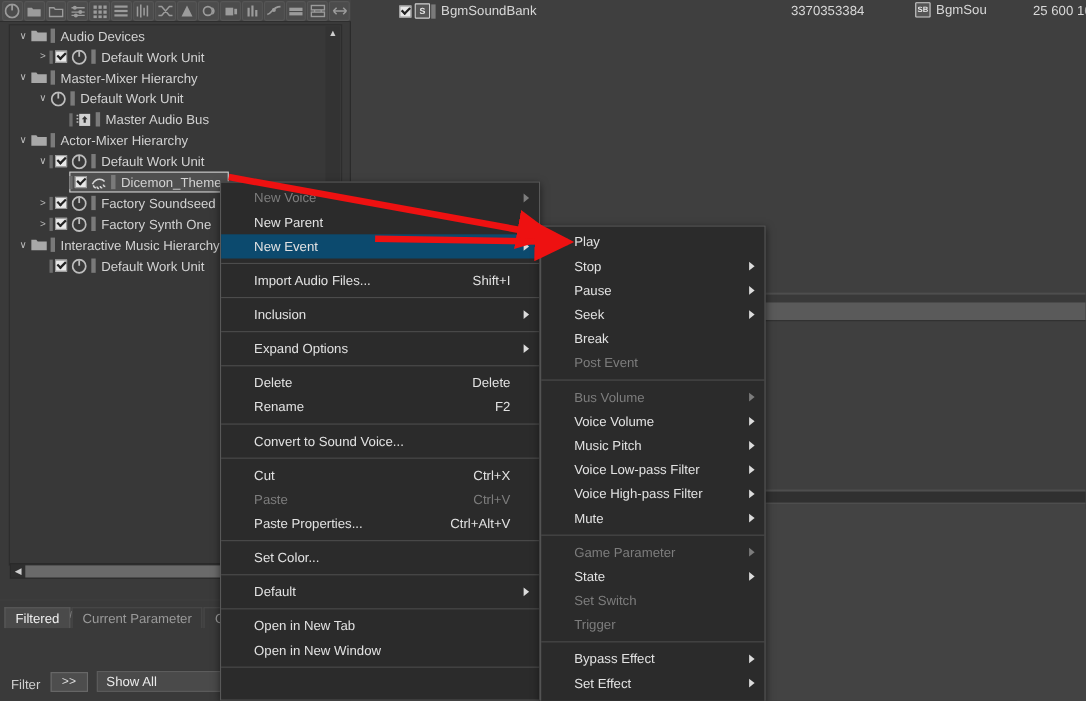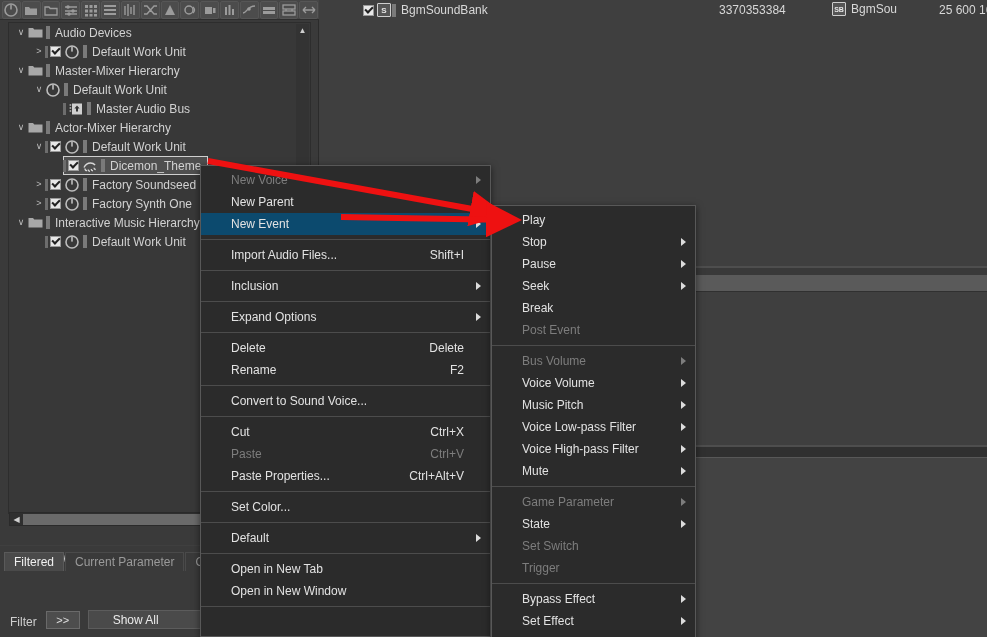--- a/index.html
+++ b/index.html
@@ -77,21 +77,21 @@
   }
   .ev-tab.active{background:#4a4a4a;color:#f0f0f0;border-color:#5a5a5a;}
   #ev-filterrow{position:absolute;left:0;top:607px;width:319px;height:22px;display:flex;align-items:flex-end;}
   #flabel{margin-left:10px;font-size:12px;color:#cfcfcf;}
   #fbtn{
     margin-left:9px;width:34px;height:18px;background:#4d4d4d;border:1px solid #6a6a6a;
     display:flex;align-items:center;justify-content:center;font-size:11px;color:#e0e0e0;box-sizing:border-box;
   }
   #fcombo{
     margin-left:8px;width:170px;height:19px;background:#4a4a4a;border:1px solid #5c5c5c;
-    display:flex;align-items:center;padding-left:24px;font-size:12px;color:#eaeaea;box-sizing:border-box;
+    display:flex;align-items:center;padding-left:8px;font-size:12px;color:#eaeaea;box-sizing:border-box;
   }
   
   #rightpane{position:absolute;left:320px;top:0;width:667px;height:637px;background:#3f3f3f;}
   #bankrow{position:absolute;left:0;top:0;width:667px;height:20px;display:flex;align-items:center;}
   #bank-check{margin-left:43px;}
   .sb-ic{
     width:14px;height:14px;border:1px solid #cfcfcf;border-radius:1px;background:#555;
     color:#e6e6e6;font-size:8px;font-weight:bold;display:flex;align-items:center;justify-content:center;
     flex:0 0 14px;box-sizing:border-box;
   }

